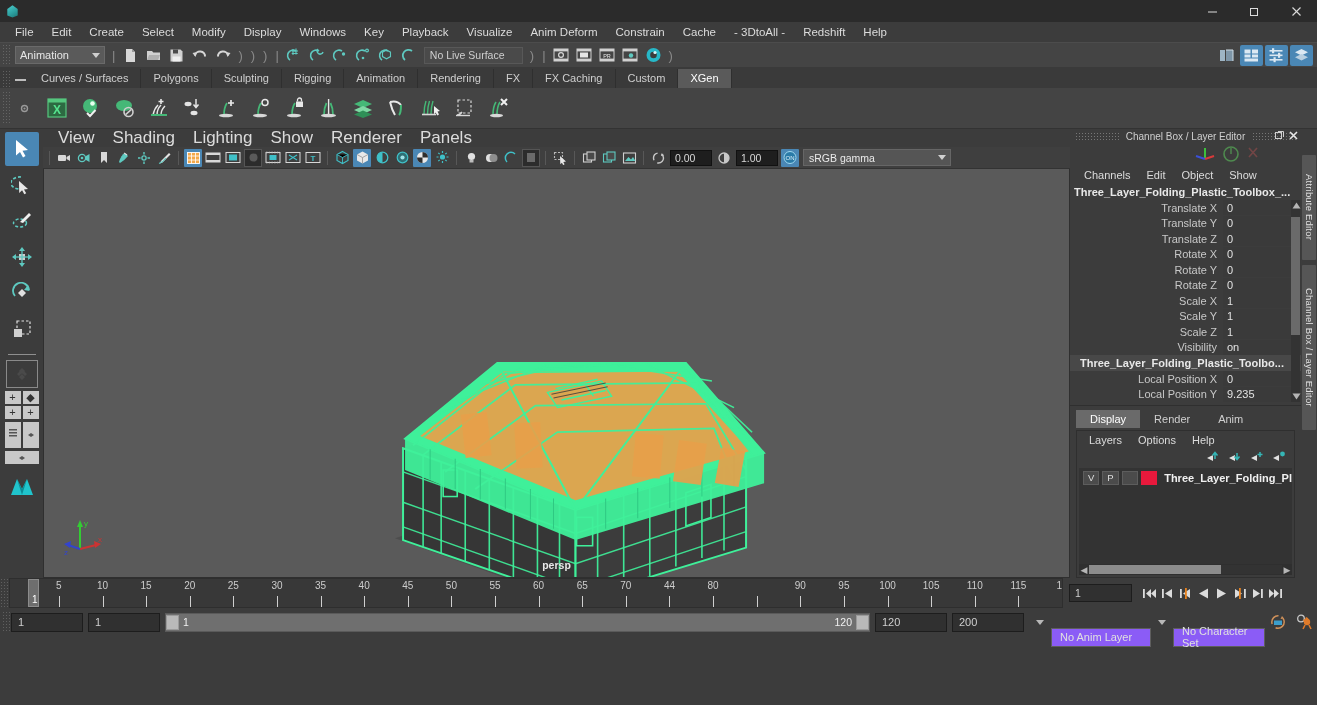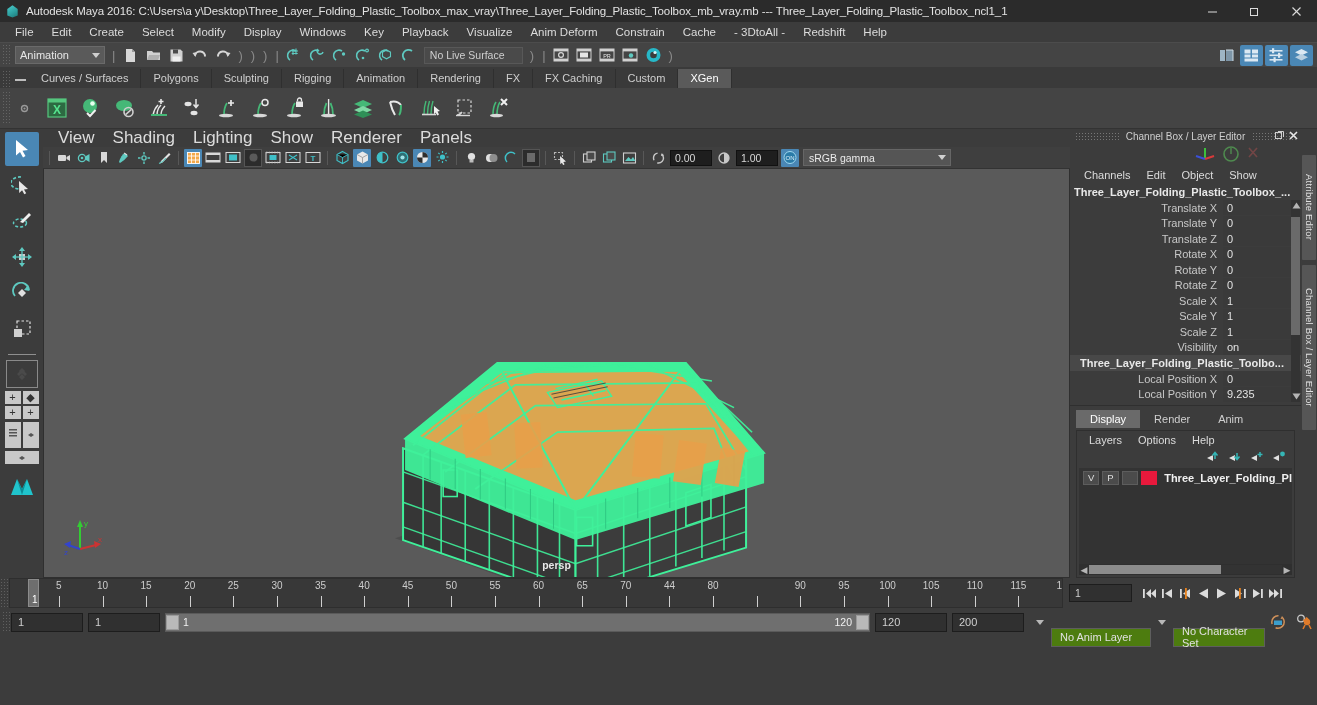--- a/index.html
+++ b/index.html
@@ -187,21 +187,21 @@
   
   .rangebar { height:28px; background:#3c3c3c; display:flex; align-items:center; padding-left:2px; gap:0;}
   .rg-field { width:72px;height:19px;background:#303030;border:1px solid #1d1d1d;color:#cfcfcf;
       font-size:11px;display:flex;align-items:center;padding-left:6px;margin-right:5px;}
   .rg-slider { flex:1; height:19px; background:#6f6f6f; border:1px solid #5a5a5a; position:relative;
       display:flex;align-items:center; margin-right:5px; min-width:0;}
   .rg-handle { width:13px;height:15px;background:#b9b9b9;border:1px solid #9a9a9a; }
   .rg-lbl { font-size:10.5px; color:#f0f0f0; padding:0 4px; }
   .caret { width:0;height:0;border-left:4px solid transparent;border-right:4px solid transparent;
       border-top:5px solid #b8b8b8;margin:0 7px; }
-  .rg-combo { height:19px;background:#4d7c0f;border:1px solid #5e5e5e;color:#e0e0e0;font-size:11px;
+  .rg-combo { height:19px;background:#8b5cf6;border:1px solid #5e5e5e;color:#e0e0e0;font-size:11px;
       display:flex;align-items:center;padding:0 8px;margin-top:30px; }
 
   
   .melbar { height:26px; background:#3c3c3c; display:flex; align-items:center; padding-left:2px; }
   .mel-lbl { width:42px; text-align:center; font-size:11px; color:#d0d0d0; }
   .mel-in { flex:1; height:19px; background:#313131; border:1px solid #1f1f1f; margin-right:5px;}
   .mel-out { flex:1; height:19px; background:#313131; border:1px solid #1f1f1f; }
   .mel-btn { width:19px;height:19px;background:#4a4a4a;border:1px solid #5a5a5a;margin:0 3px 0 4px;
       display:flex;align-items:center;justify-content:center;}
 
@@ -212,21 +212,20 @@
 
   .ic { display:block; }
 </style>
 </head>
 <body>
 
 <div class="app">
 
   <div class="titlebar">
     <div class="maya-logo"></div>
-    <div class="title-text">Autodesk Maya 2016: C:\Users\a y\Desktop\Three_Layer_Folding_Plastic_Toolbox_max_vray\Three_Layer_Folding_Plastic_Toolbox_mb_vray.mb  ---  Three_Layer_Folding_Plastic_Toolbox_ncl1_1</div>
     <div class="win-btns">
       <div class="win-btn">
         <svg width="11" height="11" viewBox="0 0 11 11">
             <line x1="1" y1="6" x2="10" y2="6" stroke="#dcdcdc" stroke-width="1"></line>
           </svg>
       </div>
       <div class="win-btn">
         <svg width="11" height="11" viewBox="0 0 11 11">
             <rect x="1.5" y="2.5" width="7" height="7" fill="none" stroke="#dcdcdc" stroke-width="1"></rect>
           </svg>

